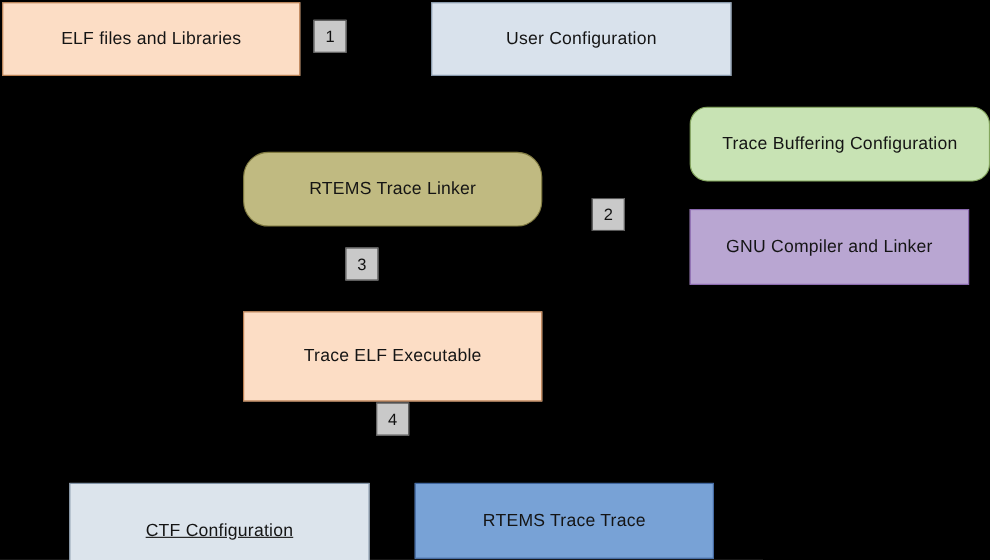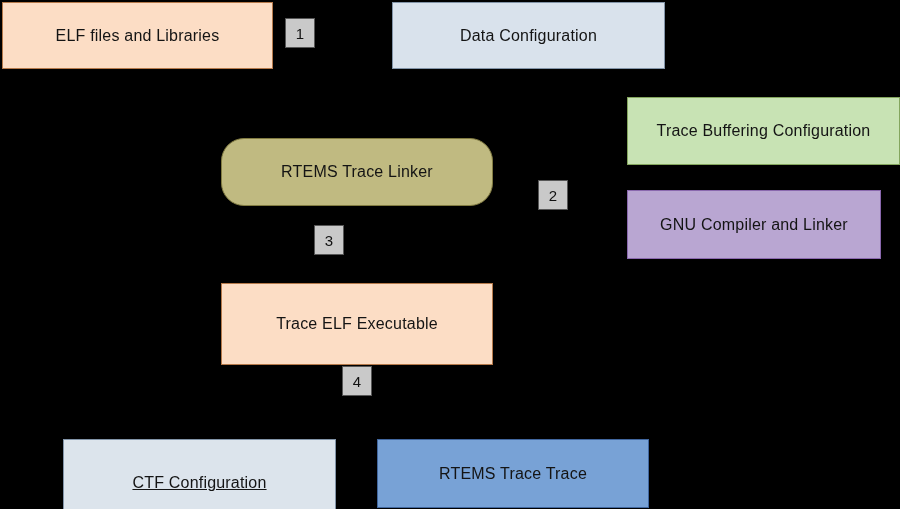--- a/index.html
+++ b/index.html
@@ -48,24 +48,24 @@
 </head>
 <body>
 
 <div id="canvas" style="background-color: rgb(0, 0, 0);">
 
   <div id="n0" class="node" style="background-color: rgb(252, 221, 197); border-color: rgb(181, 121, 74);">
     <span>ELF files and Libraries</span>
   </div>
 
   <div id="n1" class="node" style="background-color: rgb(217, 226, 236); border-color: rgb(130, 148, 168);">
-    <span>Data Configuration</span>
+    <span>User Configuration</span>
   </div>
 
-  <div id="n2" class="node" style="background-color: rgb(200, 227, 180); border-color: rgb(132, 166, 94);">
+  <div id="n2" class="node" style="background-color: rgb(200, 227, 180); border-color: rgb(132, 166, 94); border-radius: 16px;">
     <span>Trace Buffering Configuration</span>
   </div>
 
   <div id="n3" class="node" style="background-color: rgb(192, 186, 129); border-color: rgb(130, 124, 66);">
     <span>RTEMS Trace Linker</span>
   </div>
 
   <div id="n4" class="node" style="background-color: rgb(185, 166, 210); border-color: rgb(138, 104, 174);">
     <span>GNU Compiler and Linker</span>
   </div>

